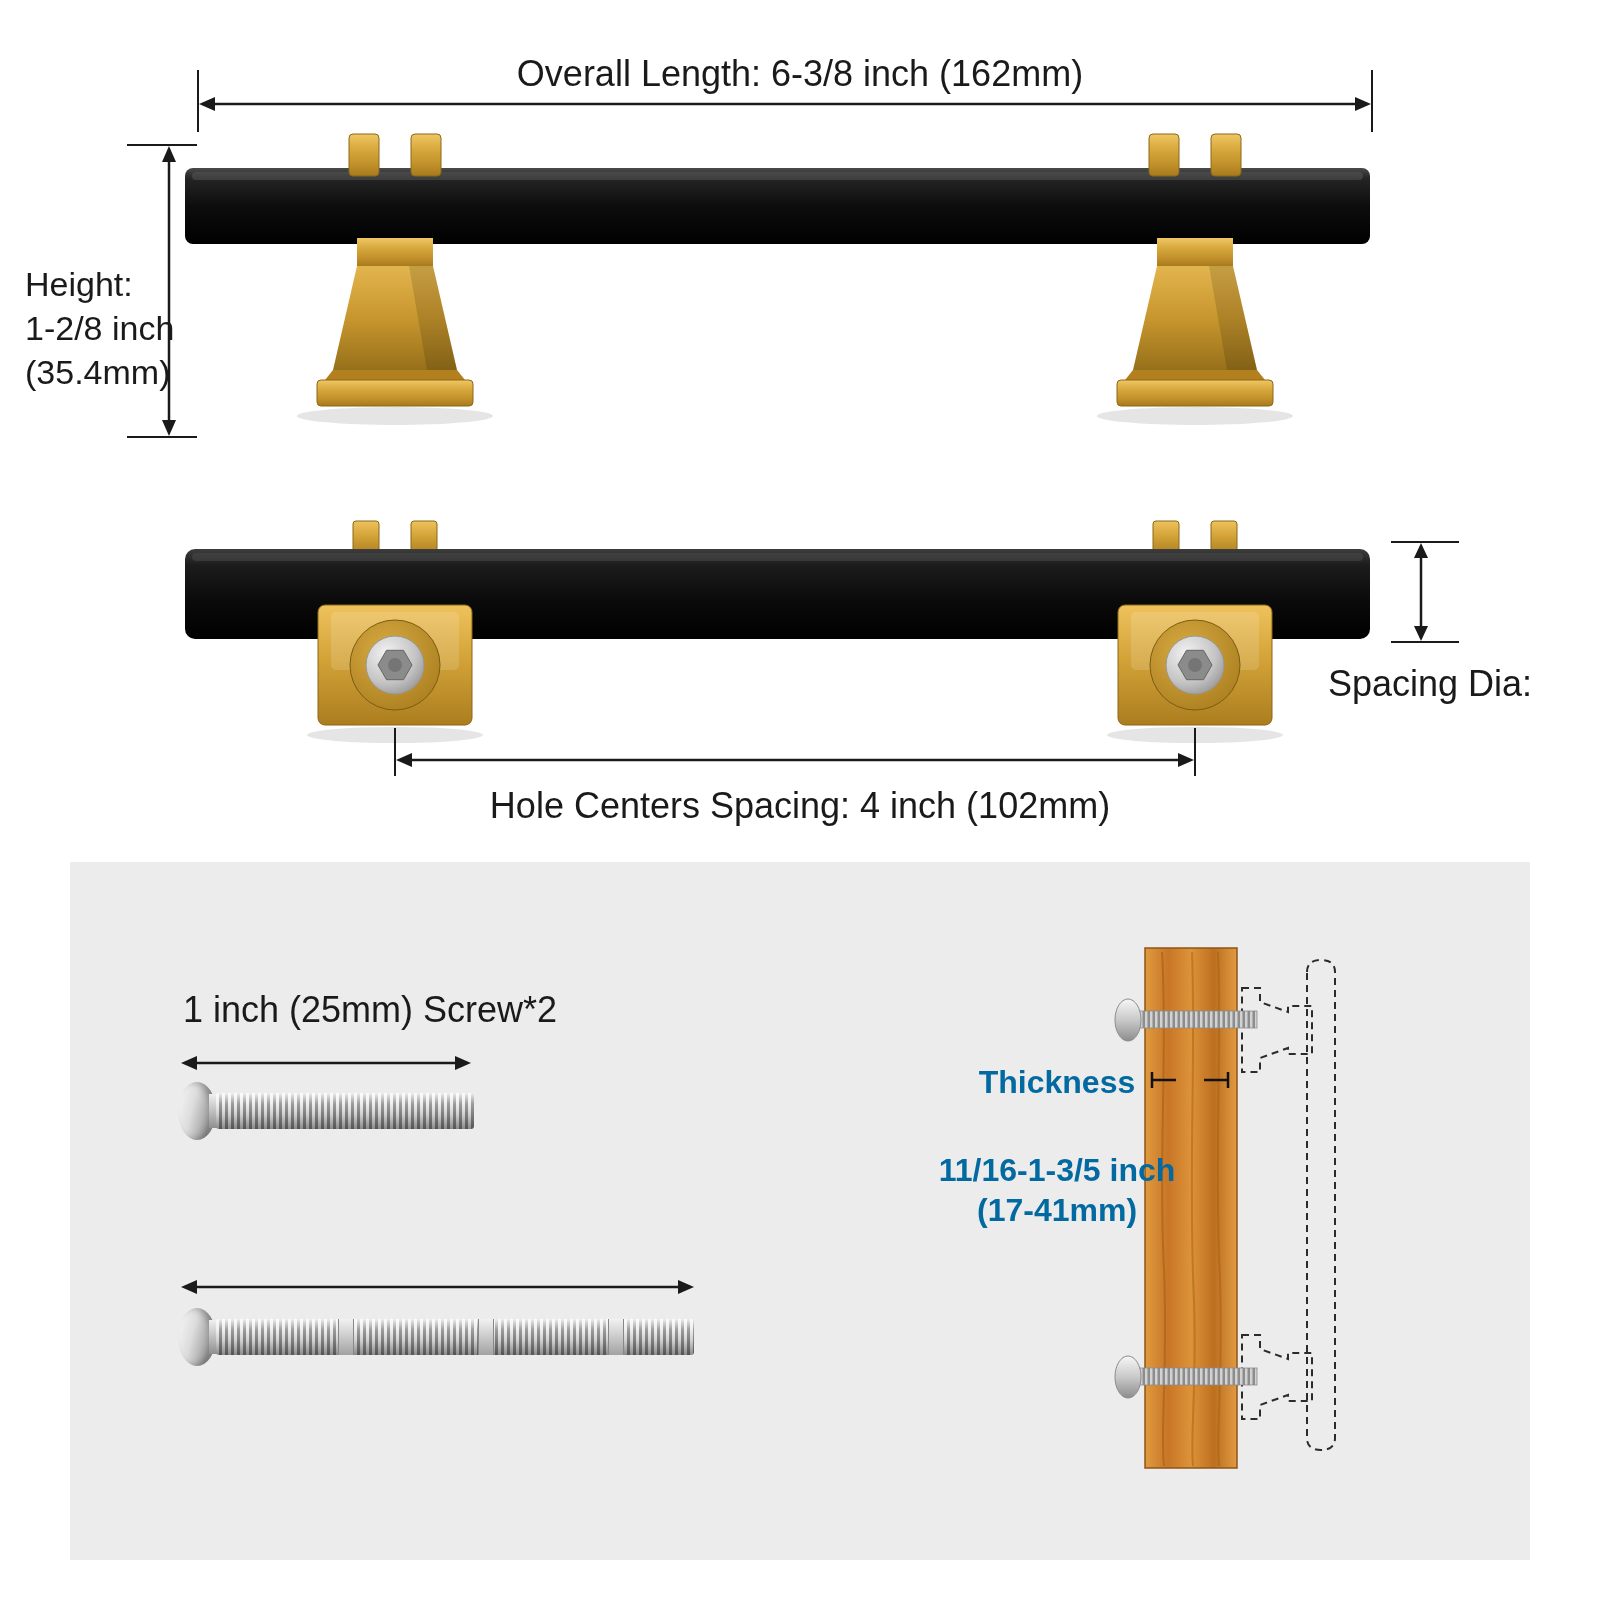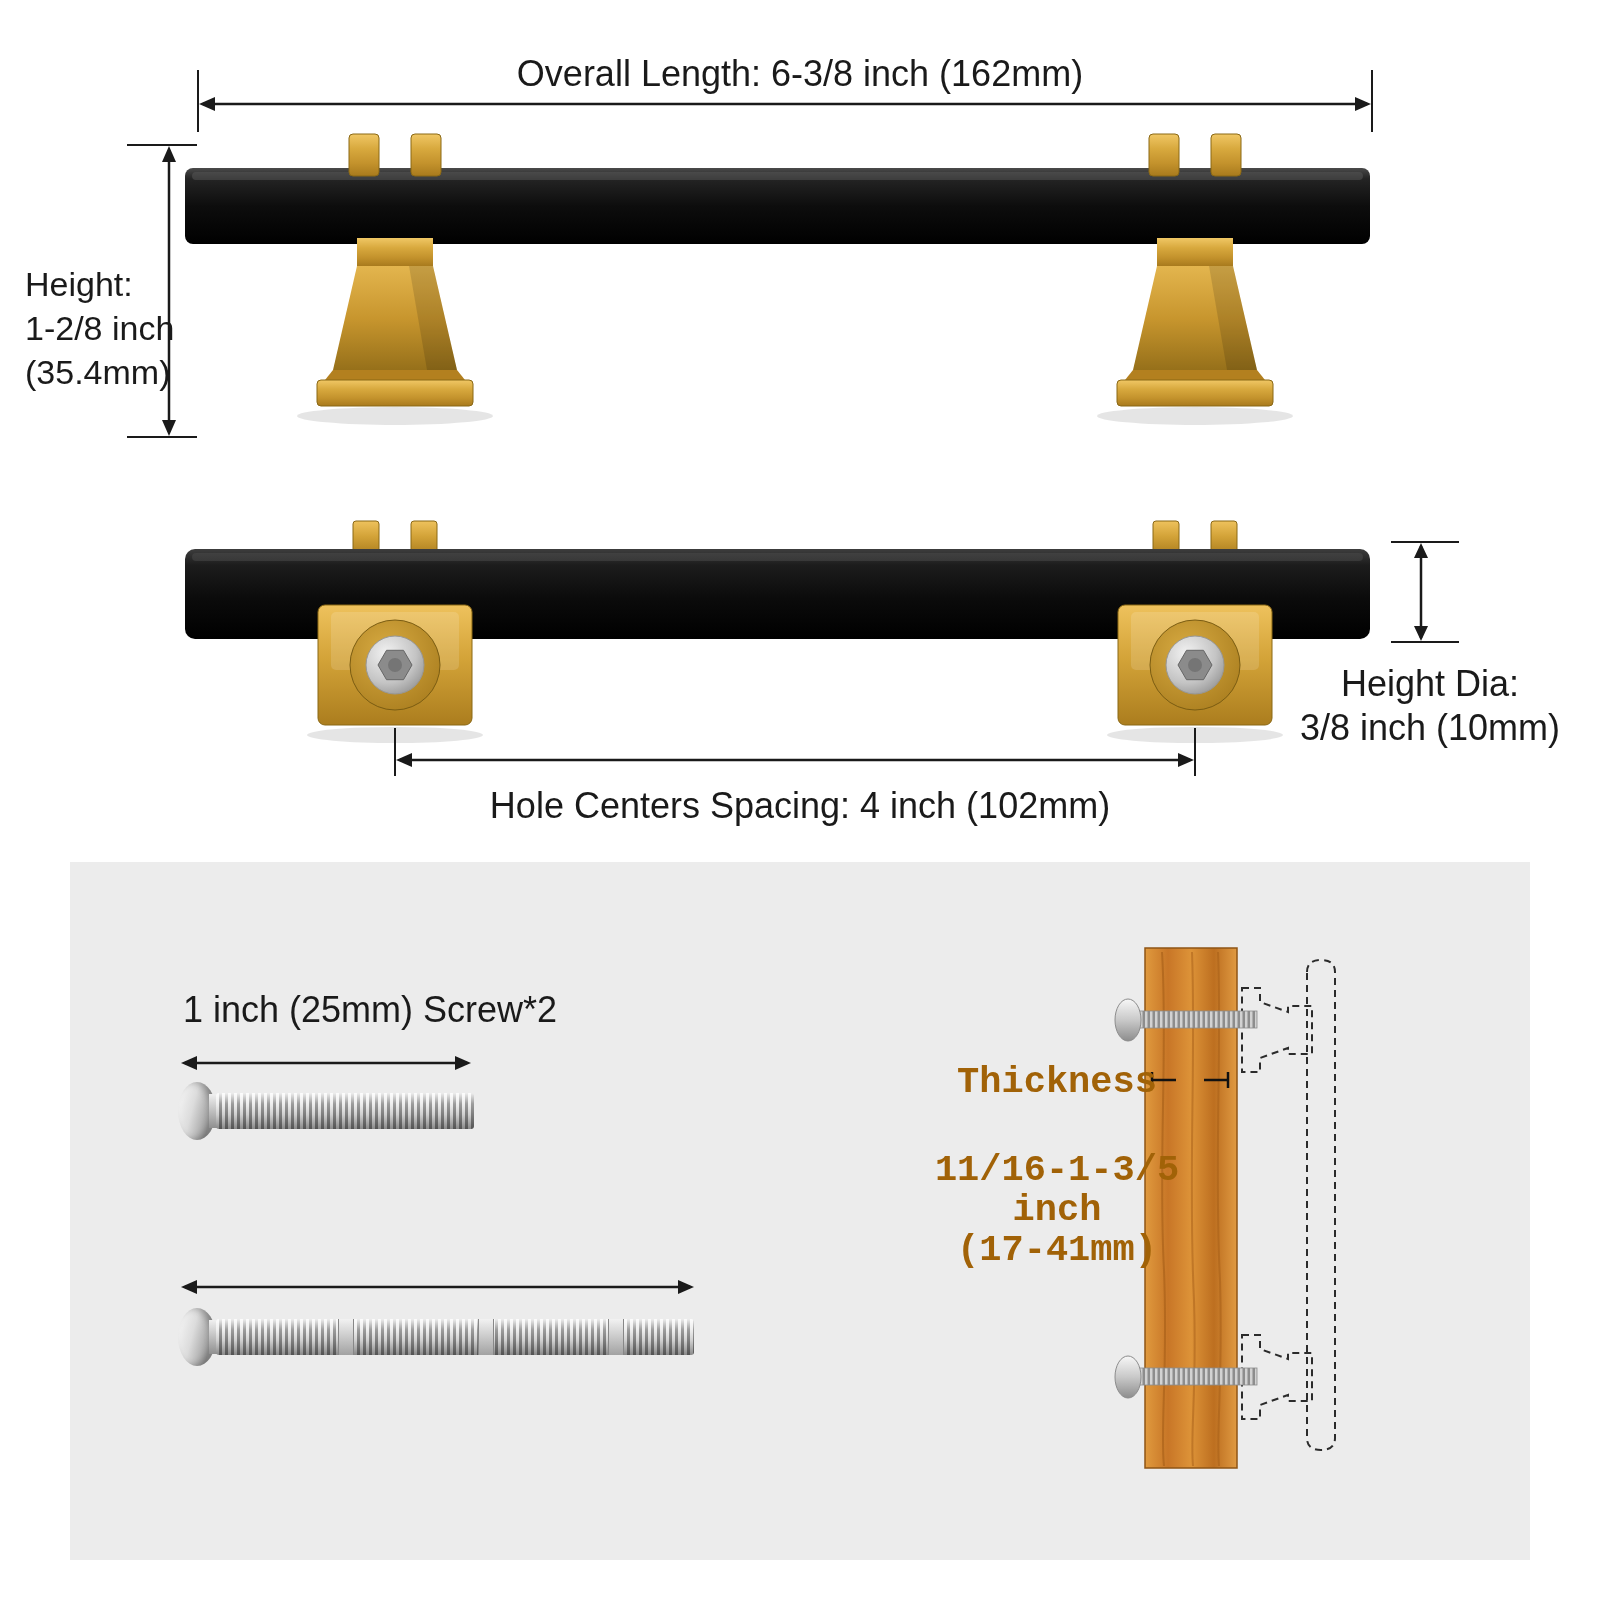--- a/index.html
+++ b/index.html
@@ -15,21 +15,21 @@
     background:linear-gradient(105deg,#fafafa 0%,#dcdcdc 40%,#9c9c9c 78%,#c2c2c2 100%);
     box-shadow:inset -5px 0 7px rgba(0,0,0,.28);}
   .screw-collar{position:absolute;left:31px;top:12px;width:9px;height:34px;
     background:linear-gradient(180deg,#f0f0f0,#8f8f8f);}
   .screw-shaft{position:absolute;top:11px;height:36px;border-radius:3px;
     background:linear-gradient(180deg,rgba(255,255,255,.85) 0%,rgba(255,255,255,.12) 30%,rgba(0,0,0,.12) 60%,rgba(0,0,0,.42) 100%),
     repeating-linear-gradient(90deg,#ececec 0px,#ececec 3px,#8f8f8f 3px,#8f8f8f 6px);}
   .shaft-band{position:absolute;top:11px;height:36px;width:14px;
     background:linear-gradient(180deg,#f2f2f2,#a2a2a2);
     border-left:1px solid #878787;border-right:1px solid #878787;}
-  .thick-text{position:absolute;font-size:37px;font-weight:700;color:#a16207;line-height:40px;font-family:Liberation Mono, monospace;}
+  .thick-text{position:absolute;font-size:32px;font-weight:700;color:#0369a1;line-height:40px;}
 </style>
 </head>
 <body>
 
 <div class="canvas">
 
   <div class="dim-text center abs" style="left:0;top:52px;width:1600px;">Overall Length: 6-3/8 inch (162mm)</div>
 
   <svg class="abs" style="left:195px;top:70px;" width="1180" height="64" viewBox="0 0 1180 64">
     <line x1="3" y1="0" x2="3" y2="62" stroke="#1a1a1a" stroke-width="2"></line>
@@ -153,22 +153,21 @@
 
   <svg class="abs" style="left:1385px;top:538px;" width="80" height="112" viewBox="0 0 80 112">
     <line x1="6" y1="4" x2="74" y2="4" stroke="#1a1a1a" stroke-width="2"></line>
     <line x1="6" y1="104" x2="74" y2="104" stroke="#1a1a1a" stroke-width="2"></line>
     <line x1="36" y1="8" x2="36" y2="100" stroke="#1a1a1a" stroke-width="2.5"></line>
     <polygon points="36,5 29,20 43,20" fill="#1a1a1a"></polygon>
     <polygon points="36,103 29,88 43,88" fill="#1a1a1a"></polygon>
   </svg>
 
   <div class="dim-text center abs" style="left:1280px;top:662px;width:300px;">
-    <div>Height Dia:</div>
-    <div>3/8 inch (10mm)</div>
+    <div>Spacing Dia:</div>
   </div>
 
   <svg class="abs" style="left:150px;top:728px;" width="1250" height="60" viewBox="0 0 1250 60">
     <line x1="245" y1="0" x2="245" y2="48" stroke="#1a1a1a" stroke-width="2"></line>
     <line x1="1045" y1="0" x2="1045" y2="48" stroke="#1a1a1a" stroke-width="2"></line>
     <line x1="250" y1="32" x2="1040" y2="32" stroke="#1a1a1a" stroke-width="2.5"></line>
     <polygon points="246,32 262,25 262,39" fill="#1a1a1a"></polygon>
     <polygon points="1044,32 1028,25 1028,39" fill="#1a1a1a"></polygon>
   </svg>
 

